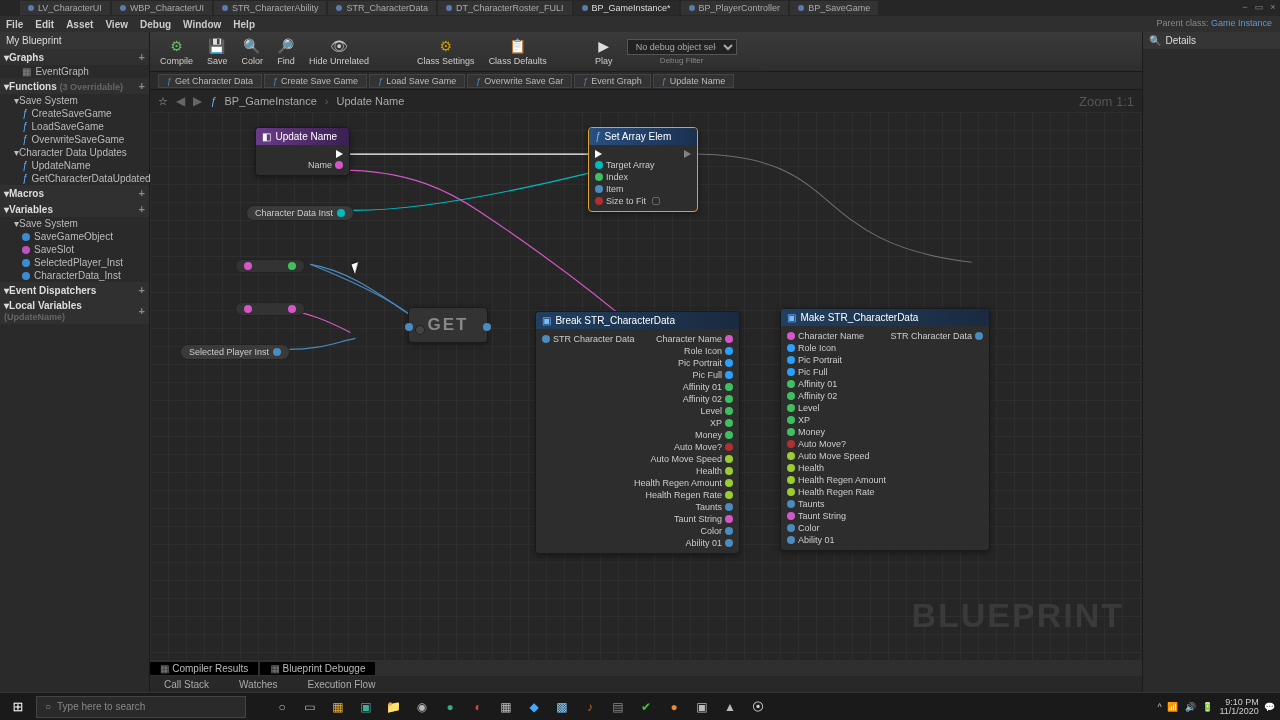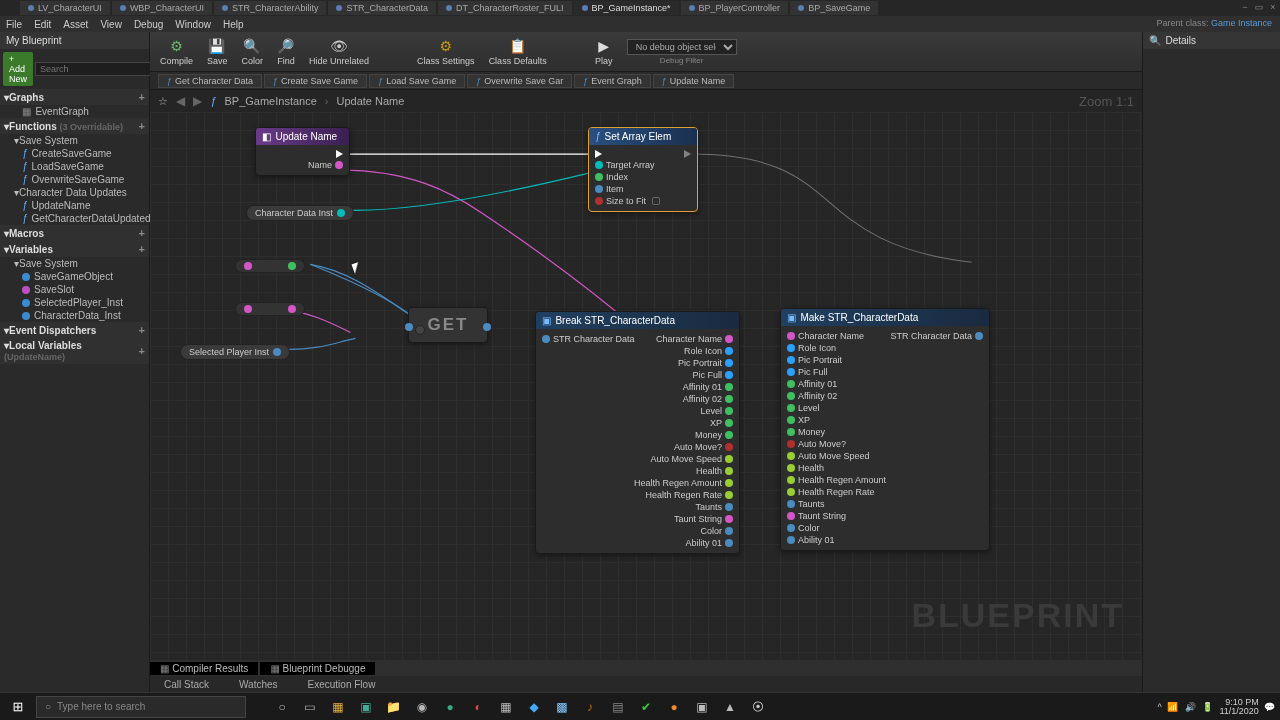--- a/index.html
+++ b/index.html
@@ -6,21 +6,21 @@
 body { width: 1280px; height: 720px; background: #1a1a1a; color: #bbb; font-size: 10px; overflow: hidden; position: relative; }
 
 
 .file-tabs { height: 16px; background: #262626; display: flex; align-items: center; gap: 2px; padding-left: 20px; }
 .file-tab { display: flex; align-items: center; gap: 4px; padding: 1px 8px; background: #333; color: #aaa; font-size: 9px; height: 14px; }
 .file-tab .dot { width: 6px; height: 6px; border-radius: 50%; background: #5a7db0; }
 .file-tab.active { background: #2a2a2a; color: #ddd; }
 
 
 .menu-bar { height: 16px; background: #2f2f2f; display: flex; align-items: center; padding: 0 6px; gap: 12px; font-size: 10px; color: #ccc; }
-.menu-item { cursor: pointer; }
+.menu-item { cursor: pointer; font-weight: bold; }
 .parent-class { position: absolute; right: 8px; top: 18px; font-size: 9px; color: #888; }
 .parent-class a { color: #5a9bd8; }
 
 
 .win-ctrls { position: absolute; top: 0; right: 0; display: flex; }
 .win-ctrls div { width: 14px; height: 14px; display: flex; align-items: center; justify-content: center; color: #888; font-size: 9px; }
 
 
 .main { display: flex; height: 660px; }
 
@@ -153,26 +153,20 @@
     <span class="menu-item">Help</span>
   </div>
 <div class="parent-class">
   <span>Parent class:</span> <a>Game Instance</a>
 </div>
 
 <div class="main">
 
   <div class="sidebar">
     <div class="sidebar-title">My Blueprint</div>
-    <div class="sidebar-top">
-      <div class="add-new">+ Add New</div>
-      <input class="sidebar-search" placeholder="Search" style="">
-      <span style="color:#888">⌕</span>
-      <span style="color:#888">⚙</span>
-    </div>
     <div id="sidebar-tree">
         <div class="section-header">
           <span>▾Graphs</span>
           <span class="plus">+</span>
         </div>
         <div class="tree-item sub"><span style="color:#888">▦ </span>EventGraph</div>
         <div class="section-header">
           <span>▾Functions <span class="dim">(3 Overridable)</span></span>
           <span class="plus">+</span>
         </div>

